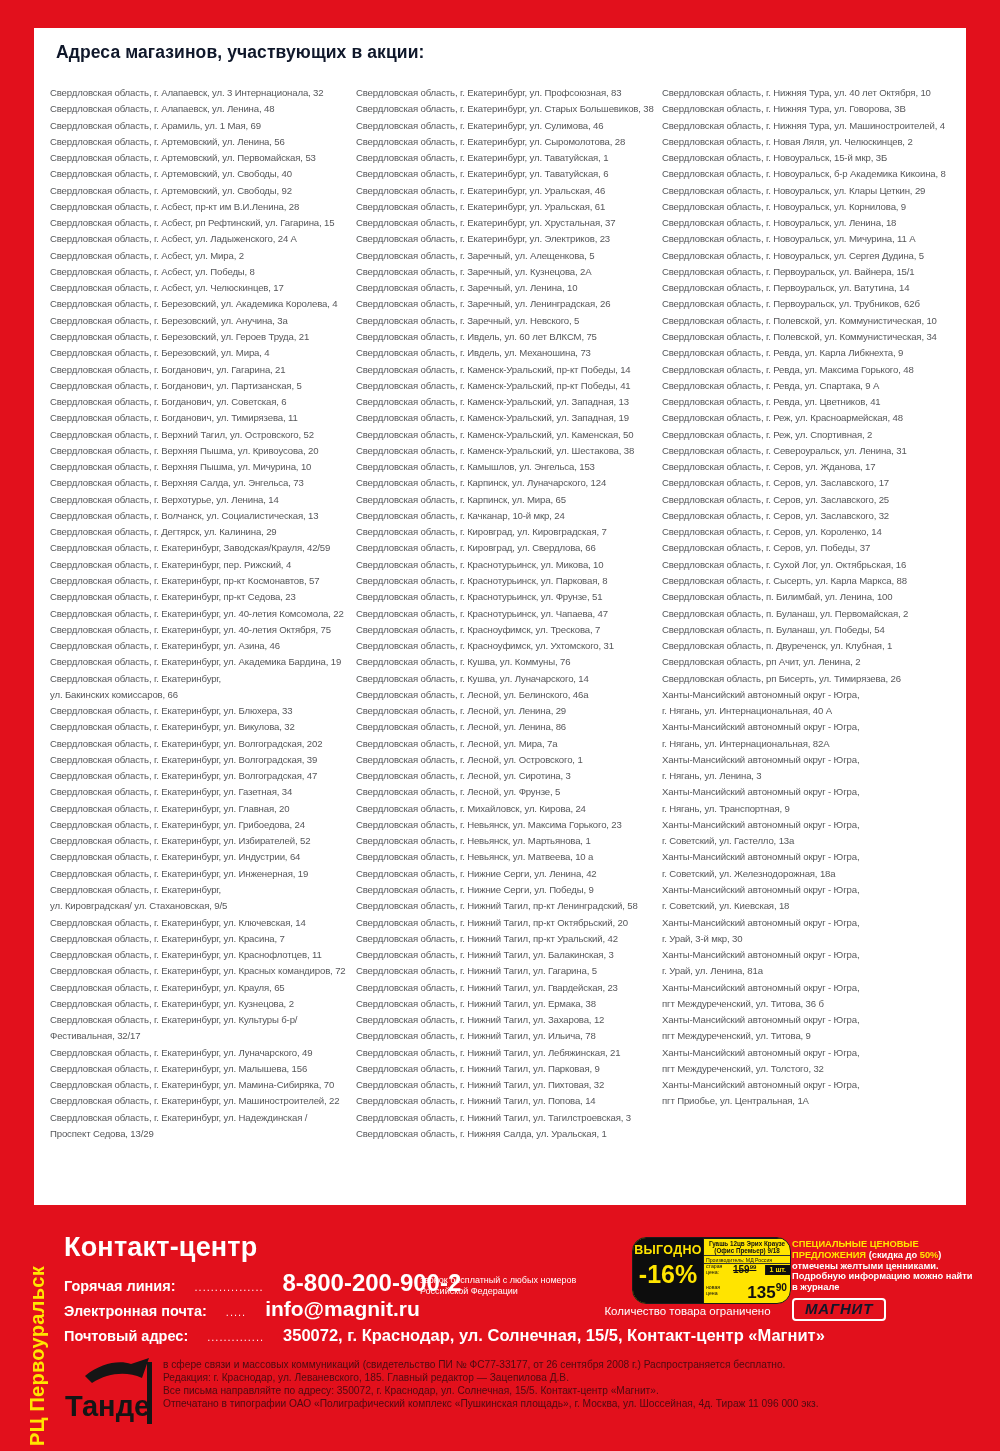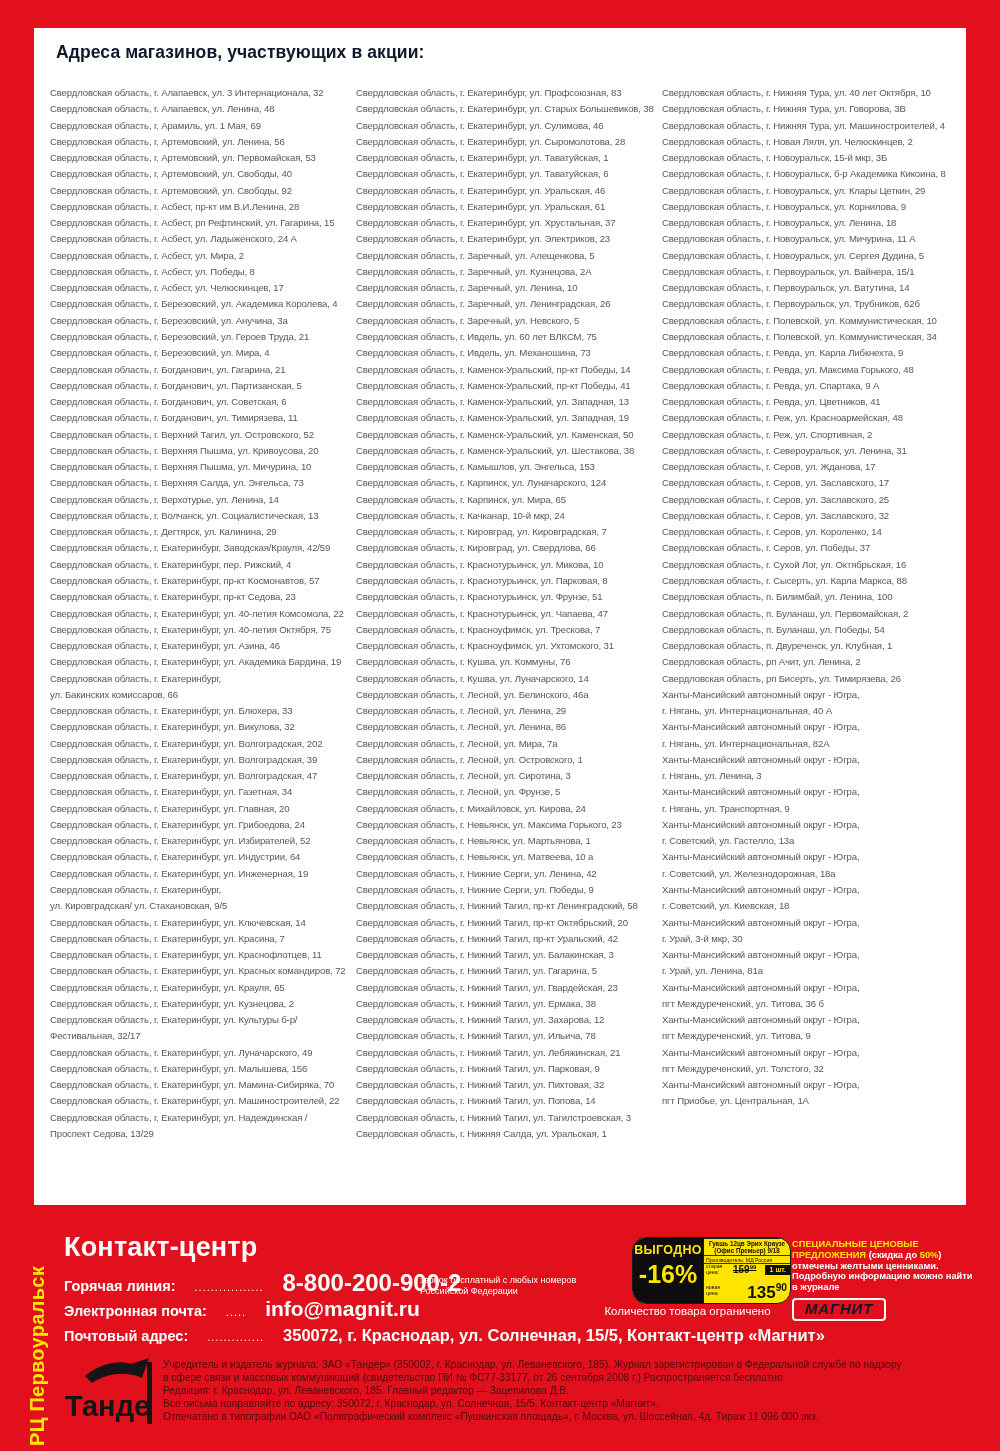--- a/index.html
+++ b/index.html
@@ -364,18 +364,17 @@
 
 <div class="tander-logo">
   <svg width="88" height="72" viewBox="0 0 88 72" aria-hidden="true">
     <path d="M22 20 C38 7 56 4 68 8 L86 2 L79 22 C63 15 45 17 29 27 Z" fill="#151515"></path>
     <text x="2" y="60" font-size="29" font-weight="bold" fill="#151515" font-family="Liberation Sans, sans-serif">Тандер</text>
   </svg>
 </div>
 <div class="pub-divider"></div>
 <div class="fineprint">
 
-<div class="fp-line">Учредитель и издатель журнала: ЗАО «Тандер» (350002, г. Краснодар, ул. Леваневского, 185). Журнал зарегистрирован в Федеральной службе по надзору</div>
     <div class="fp-line">в сфере связи и массовых коммуникаций (свидетельство ПИ № ФС77-33177, от 26 сентября 2008 г.) Распространяется бесплатно.</div>
     <div class="fp-line">Редакция: г. Краснодар, ул. Леваневского, 185. Главный редактор — Зацепилова Д.В.</div>
     <div class="fp-line">Все письма направляйте по адресу: 350072, г. Краснодар, ул. Солнечная, 15/5. Контакт-центр «Магнит».</div>
     <div class="fp-line">Отпечатано в типографии ОАО  «Полиграфический комплекс «Пушкинская площадь», г. Москва, ул. Шоссейная, 4д. Тираж 11 096 000 экз.</div>
   </div>
 
 </body></html>

